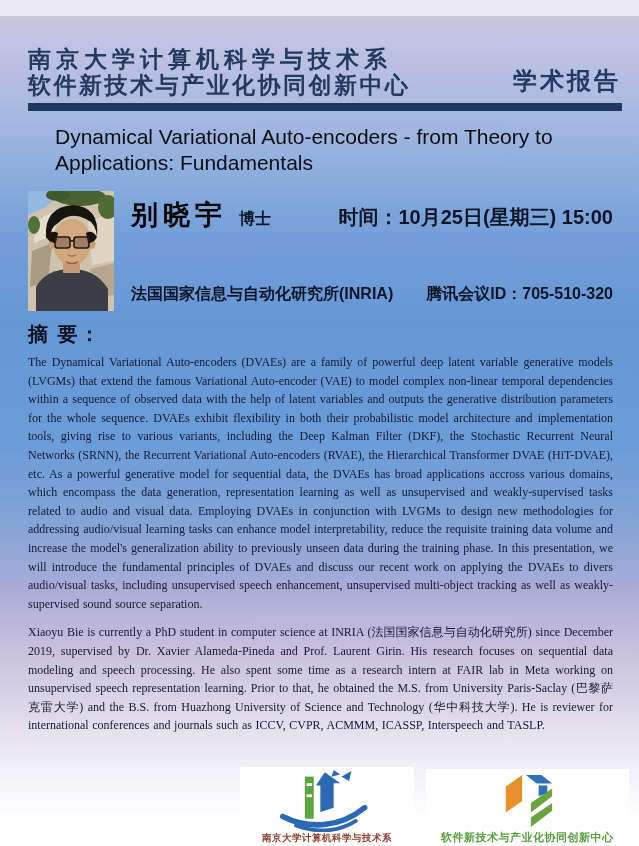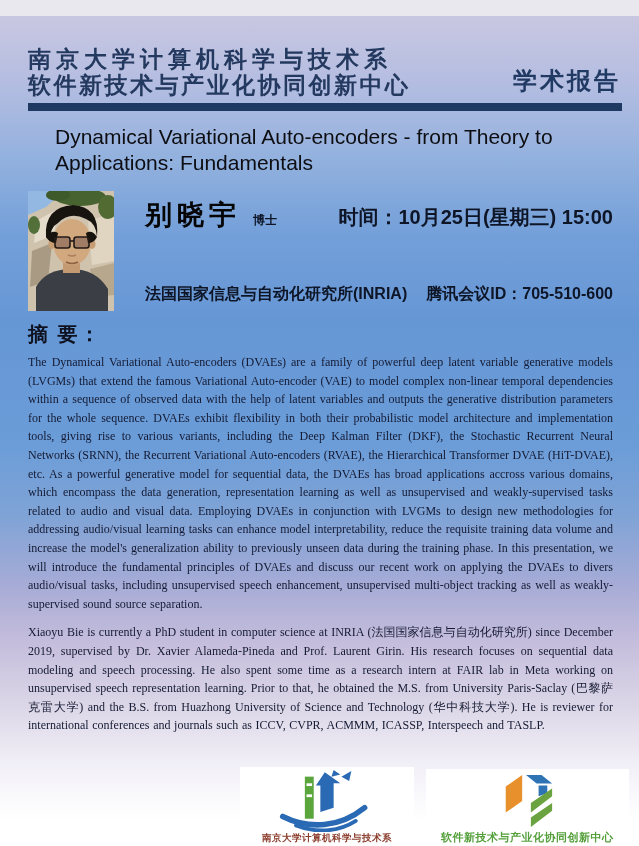--- a/index.html
+++ b/index.html
@@ -17,24 +17,24 @@
   .org { color:#24395f; font-weight:bold; }
   .org-line1 { font-size:23px; line-height:26px; letter-spacing:5px; white-space:nowrap; }
   .org-line2 { font-size:23px; line-height:26px; letter-spacing:2.5px; white-space:nowrap; }
   .badge { color:#203a63; font-weight:bold; font-size:24px; letter-spacing:3px; padding-bottom:1px; white-space:nowrap; }
   .bar { height:8px; background:#1e3a63; margin:5px 17px 0 28px; }
   
   .title { margin:13px 55px 0; text-align:left; color:#0d0d12; font-size:21px; line-height:26px; font-weight:normal; }
   
   .speaker { display:flex; margin:15px 26px 0 28px; height:120px; }
   .photo { width:86px; height:120px; flex:none; display:block; }
-  .speaker-info { flex:1; display:flex; flex-direction:column; justify-content:space-between; padding:6px 0 6px 31px; }
+  .speaker-info { flex:1; display:flex; flex-direction:column; justify-content:space-between; padding:6px 0 6px 17px; }
   .row1 { display:flex; align-items:baseline; }
   .name { font-family:"Liberation Serif", serif; font-weight:bold; font-size:27px; letter-spacing:5px; color:#050505; }
-  .degree { font-size:12px; font-weight:bold; color:#0e1526; margin-left:12px; }
+  .degree { font-size:16px; font-weight:bold; color:#0e1526; margin-left:12px; }
   .time { margin-left:auto; font-size:20px; font-weight:bold; color:#0e1526; white-space:nowrap; }
   .row2 { display:flex; align-items:baseline; font-size:16px; font-weight:bold; color:#0e1526; }
   .meeting { margin-left:auto; white-space:nowrap; }
   
   .section { margin:10px 26px 0 28px; }
   .section-heading { font-size:20px; font-weight:bold; letter-spacing:2px; color:#0e1220; }
   .section-body {
     margin-top:5px; font-family:"Liberation Serif", serif; font-size:12px; line-height:18.6px;
     color:#141a33; text-align:justify; text-align-last:left; word-spacing:0.6px;
   }
@@ -90,21 +90,21 @@
       <path d="M38,71 Q44,74 50,71" stroke="#8f6244" stroke-width="1.6" fill="none"></path>
     </svg>
     <div class="speaker-info">
       <div class="row1">
         <span class="name">别晓宇</span>
         <span class="degree">博士</span>
         <span class="time"><span>时间：</span><span>10月25日(星期三) 15:00</span></span>
       </div>
       <div class="row2">
         <span>法国国家信息与自动化研究所(INRIA)</span>
-        <span class="meeting"><span>腾讯会议ID：</span><span>705-510-600</span></span>
+        <span class="meeting"><span>腾讯会议ID：</span><span>705-510-320</span></span>
       </div>
     </div>
   </div>
 
   <div class="section">
     <div class="section-heading">摘 要：</div>
     <div class="section-body">The Dynamical Variational Auto-encoders (DVAEs) are a family of powerful deep latent variable generative models (LVGMs) that extend the famous Variational Auto-encoder (VAE) to model complex non-linear temporal dependencies within a sequence of observed data with the help of latent variables and outputs the generative distribution parameters for the whole sequence. DVAEs exhibit flexibility in both their probabilistic model architecture and implementation tools, giving rise to various variants, including the Deep Kalman Filter (DKF), the Stochastic Recurrent Neural Networks (SRNN), the Recurrent Variational Auto-encoders (RVAE), the Hierarchical Transformer DVAE (HiT-DVAE), etc. As a powerful generative model for sequential data, the DVAEs has broad applications accross various domains, which encompass the data generation, representation learning as well as unsupervised and weakly-supervised tasks related to audio and visual data. Employing DVAEs in conjunction with LVGMs to design new methodologies for addressing audio/visual learning tasks can enhance model interpretability, reduce the requisite training data volume and increase the model's generalization ability to previously unseen data during the training phase. In this presentation, we will introduce the fundamental principles of DVAEs and discuss our recent work on applying the DVAEs to divers audio/visual tasks, including unsupervised speech enhancement, unsupervised multi-object tracking as well as weakly-supervised sound source separation.</div>
   </div>
 
   <div class="section">

